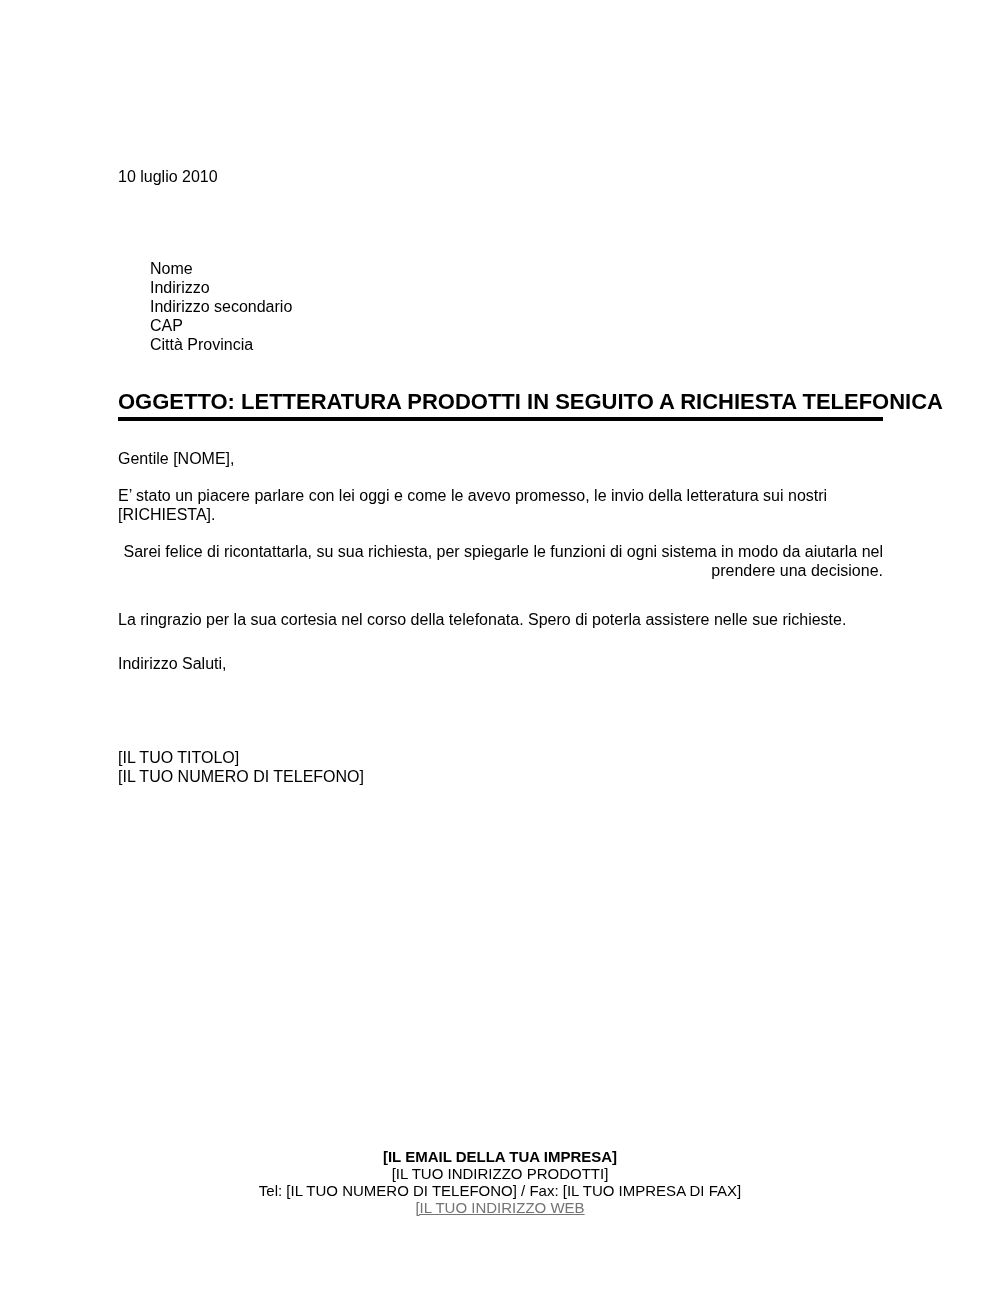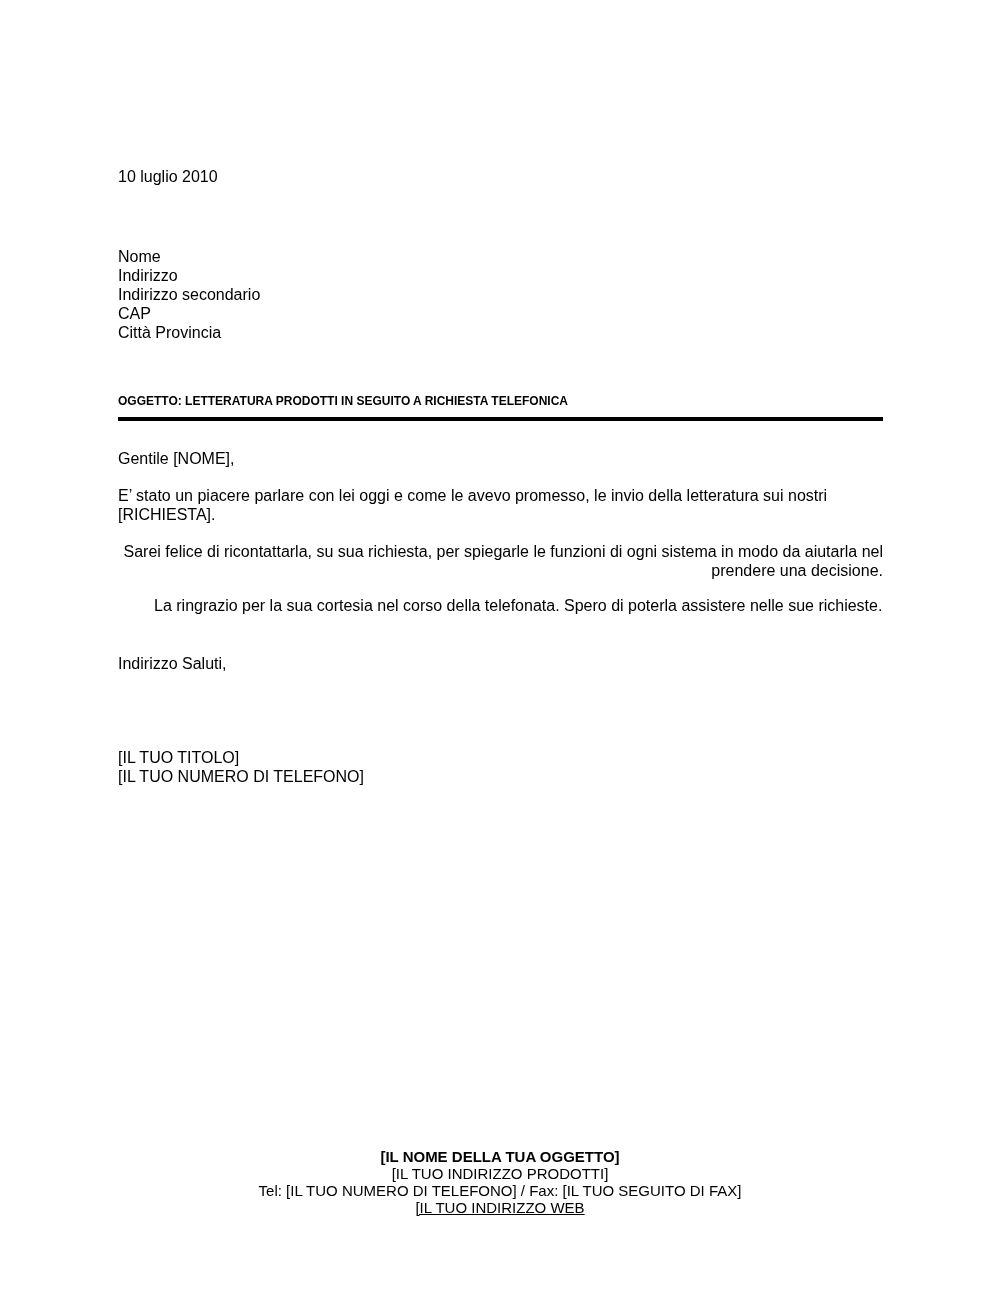--- a/index.html
+++ b/index.html
@@ -23,52 +23,52 @@
       height: 1267px;
     }
     .block {
       position: absolute;
       left: 118px;
       width: 765px;
     }
     .line { display: block; white-space: nowrap; }
     .para { white-space: normal; }
     .date { top: 167px; }
-    .recipient { top: 247px; }
+    .recipient { top: 259px; margin-left: 32px; }
     .subject {
       top: 392px;
       font-weight: bold;
-      font-size: 12px;
+      font-size: 22px;
     }
     .rule {
       position: absolute;
       left: 118px;
       width: 765px;
       top: 417px;
       height: 4px;
       background: #000000;
     }
     .greeting { top: 449px; }
     .p1 { top: 486px; }
     .p2 { top: 542px; text-align: right; }
-    .p3 { top: 596px; margin-left: 36px; }
+    .p3 { top: 610px; }
     .closing { top: 654px; }
     .signature { top: 748px; }
     .footer {
       position: absolute;
       left: 0;
       width: 1000px;
       top: 1148px;
       text-align: center;
       font-size: 15px;
       line-height: 17px;
     }
     .footer .company { font-weight: bold; }
     .footer a {
-      color: #000000;
+      color: #737373;
       text-decoration: underline;
     }
   </style>
 </head>
 <body>
 
 <div class="page">
 
   <div class="block date">
     <span class="line">10 luglio 2010</span>
@@ -98,19 +98,19 @@
   <div class="block closing">
     <span class="line">Indirizzo Saluti,</span>
   </div>
 
   <div class="block signature">
     <span class="line">[IL TUO TITOLO]</span>
     <span class="line">[IL TUO NUMERO DI TELEFONO]</span>
   </div>
 
   <div class="footer">
-    <span class="line company">[IL NOME DELLA TUA OGGETTO]</span>
+    <span class="line company">[IL EMAIL DELLA TUA IMPRESA]</span>
     <span class="line">[IL TUO INDIRIZZO PRODOTTI]</span>
-    <span class="line">Tel: [IL TUO NUMERO DI TELEFONO] / Fax: [IL TUO SEGUITO DI FAX]</span>
+    <span class="line">Tel: [IL TUO NUMERO DI TELEFONO] / Fax: [IL TUO IMPRESA DI FAX]</span>
     <span class="line"><a href="#">[IL TUO INDIRIZZO WEB</a></span>
   </div>
 
 </div>
 
 </body></html>

